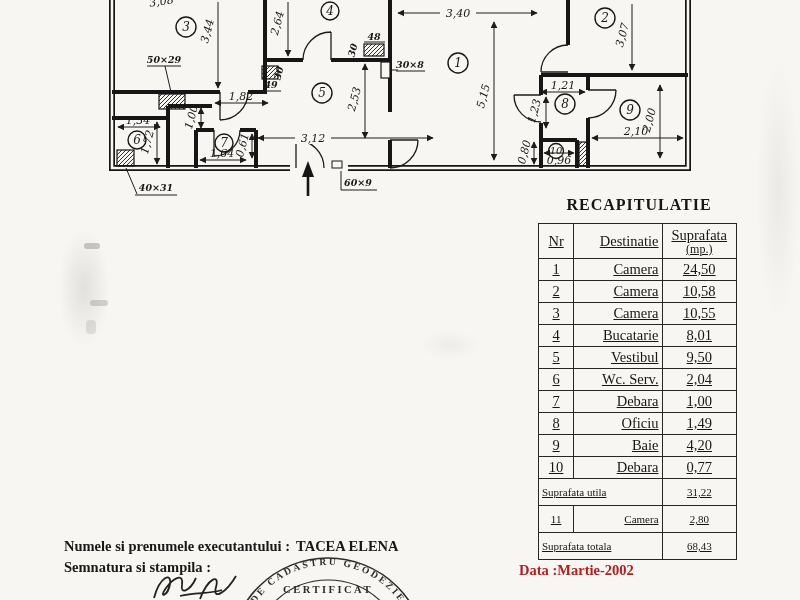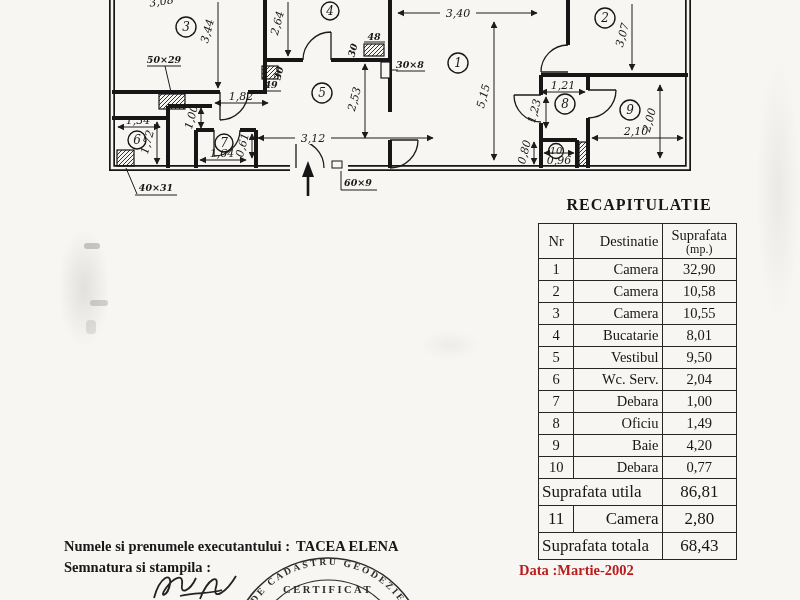--- a/index.html
+++ b/index.html
@@ -20,27 +20,27 @@
   svg text{font-family:"DejaVu Serif",serif;font-style:italic;fill:#181818;}
   .dimtxt{font-size:11px;}
   .siztxt{font-size:9.5px;font-weight:bold;}
   .roomtxt{font-size:12px;}
   .room10txt{font-size:10px;}
 
   
   .recap{position:absolute;left:536px;top:196px;width:206px;}
   .recap h2{margin:0 0 9px 0;text-align:center;font-size:16px;letter-spacing:1px;color:#161616;}
   table.rc{border-collapse:collapse;width:199px;margin-left:2px;color:#161616;}
-  table.rc th,table.rc td{border:1.6px solid #262626;font-size:14.5px;padding:0 3px;height:21px;}
+  table.rc th,table.rc td{border:1.6px solid #262626;font-size:14.5px;padding:0 3px;height:21px;text-decoration:underline;}
   table.rc th{font-weight:normal;height:34px;}
   table.rc .unit{font-size:12px;line-height:11px;}
   .c-nr{width:32px;text-align:center;}
   .c-dest{width:88px;text-align:right;padding-left:6px;}
   .c-val{width:71px;text-align:center;}
-  tr.sumrow td{height:26px;font-size:17px;}
+  tr.sumrow td{height:26px;font-size:11px;}
   .sumlabel{text-align:left;padding-left:10px;}
 
   .footer{position:absolute;left:64px;top:538px;width:470px;font-weight:bold;font-size:14.5px;color:#181818;}
   .footer .fl{margin:0 0 4px 0;white-space:nowrap;}
   .fname{margin-left:6px;font-family:Liberation Serif, serif;}
   .dataline{position:absolute;left:519px;top:562px;font-weight:bold;font-size:14.5px;color:#b91c1c;}
   .sigwrap{position:absolute;left:150px;top:572px;}
   .stampwrap{position:absolute;left:228px;top:551px;}
   .stamp text{font-family:"Liberation Serif",serif;font-style:normal;font-weight:bold;fill:#2c2c2c;}
 </style>
@@ -210,21 +210,21 @@
         <th class="c-nr">Nr</th>
         <th class="c-dest">Destinatie</th>
         <th class="c-val">
           <div>Suprafata</div>
           <div class="unit">(mp.)</div>
         </th>
       </tr>
       <tr>
             <td class="c-nr">1</td>
             <td class="c-dest">Camera</td>
-            <td class="c-val">32,90</td>
+            <td class="c-val">24,50</td>
           </tr>
       <tr>
             <td class="c-nr">2</td>
             <td class="c-dest">Camera</td>
             <td class="c-val">10,58</td>
           </tr>
       <tr>
             <td class="c-nr">3</td>
             <td class="c-dest">Camera</td>
             <td class="c-val">10,55</td>
@@ -259,21 +259,21 @@
             <td class="c-dest">Baie</td>
             <td class="c-val">4,20</td>
           </tr>
       <tr>
             <td class="c-nr">10</td>
             <td class="c-dest">Debara</td>
             <td class="c-val">0,77</td>
           </tr>
       <tr class="sumrow">
             <td colspan="2" class="sumlabel">Suprafata utila</td>
-            <td class="c-val">86,81</td>
+            <td class="c-val">31,22</td>
           </tr>
       <tr class="sumrow">
             <td class="c-nr">11</td>
             <td class="c-dest">Camera</td>
             <td class="c-val">2,80</td>
           </tr>
       <tr class="sumrow">
             <td colspan="2" class="sumlabel">Suprafata totala</td>
             <td class="c-val">68,43</td>
           </tr>

